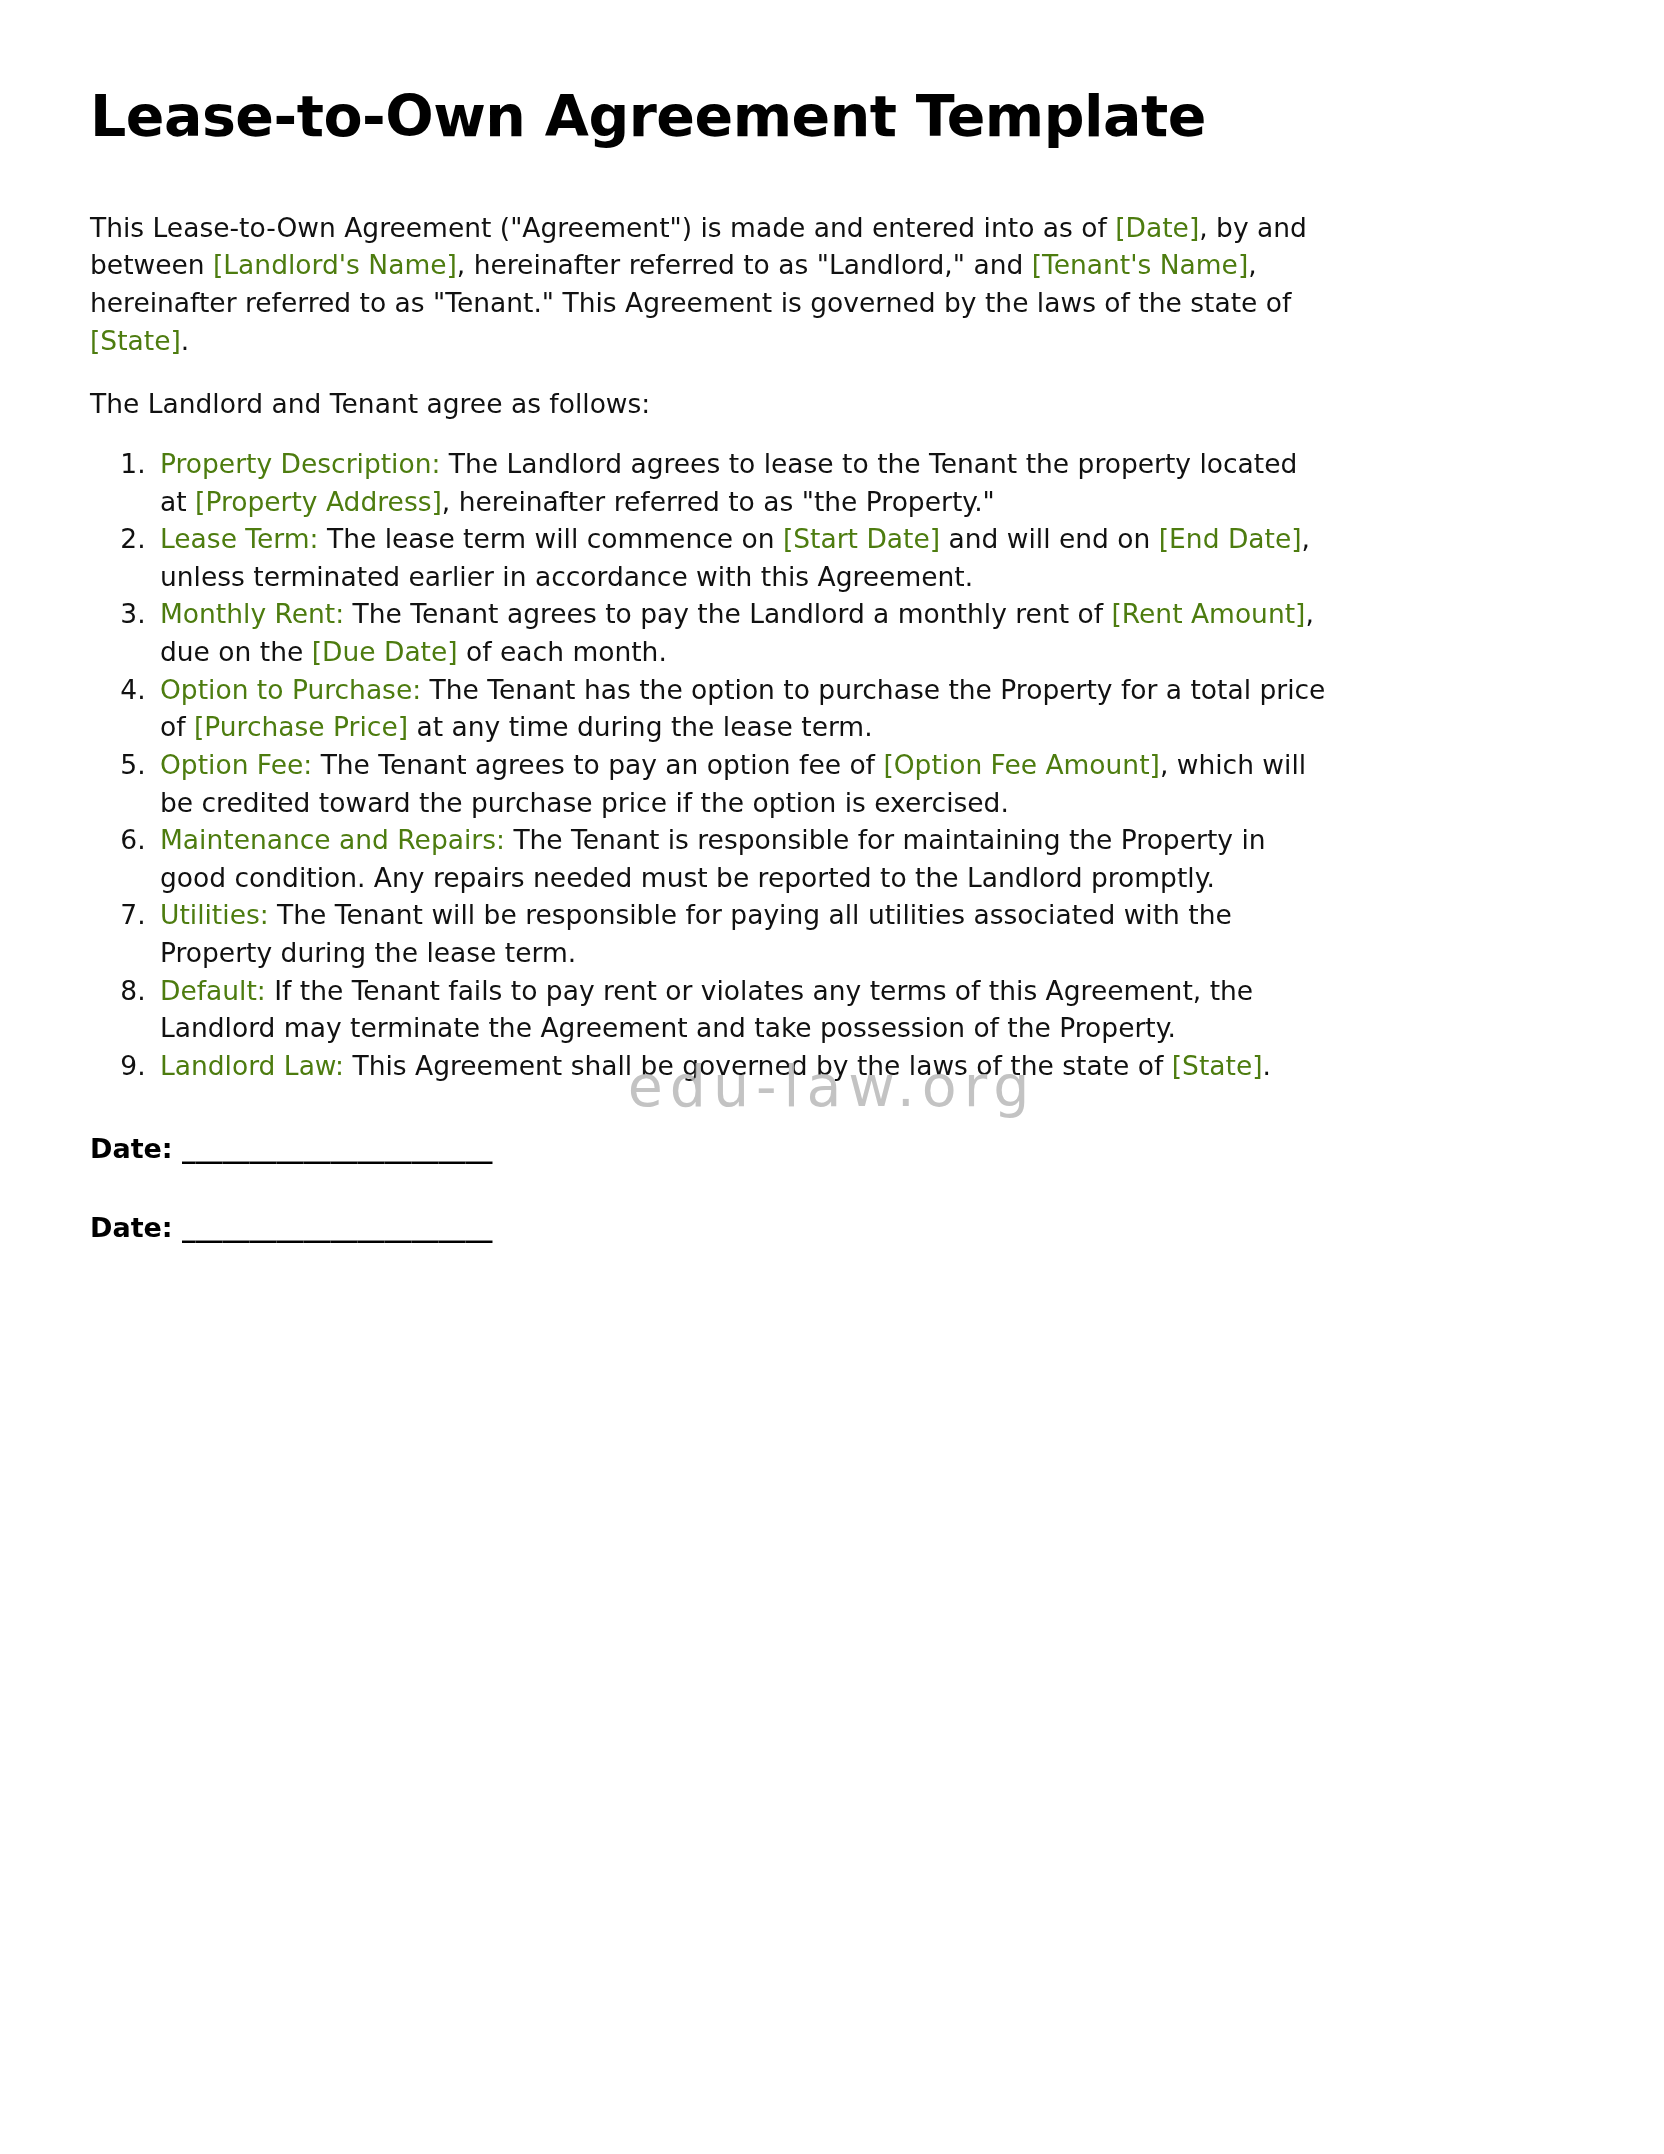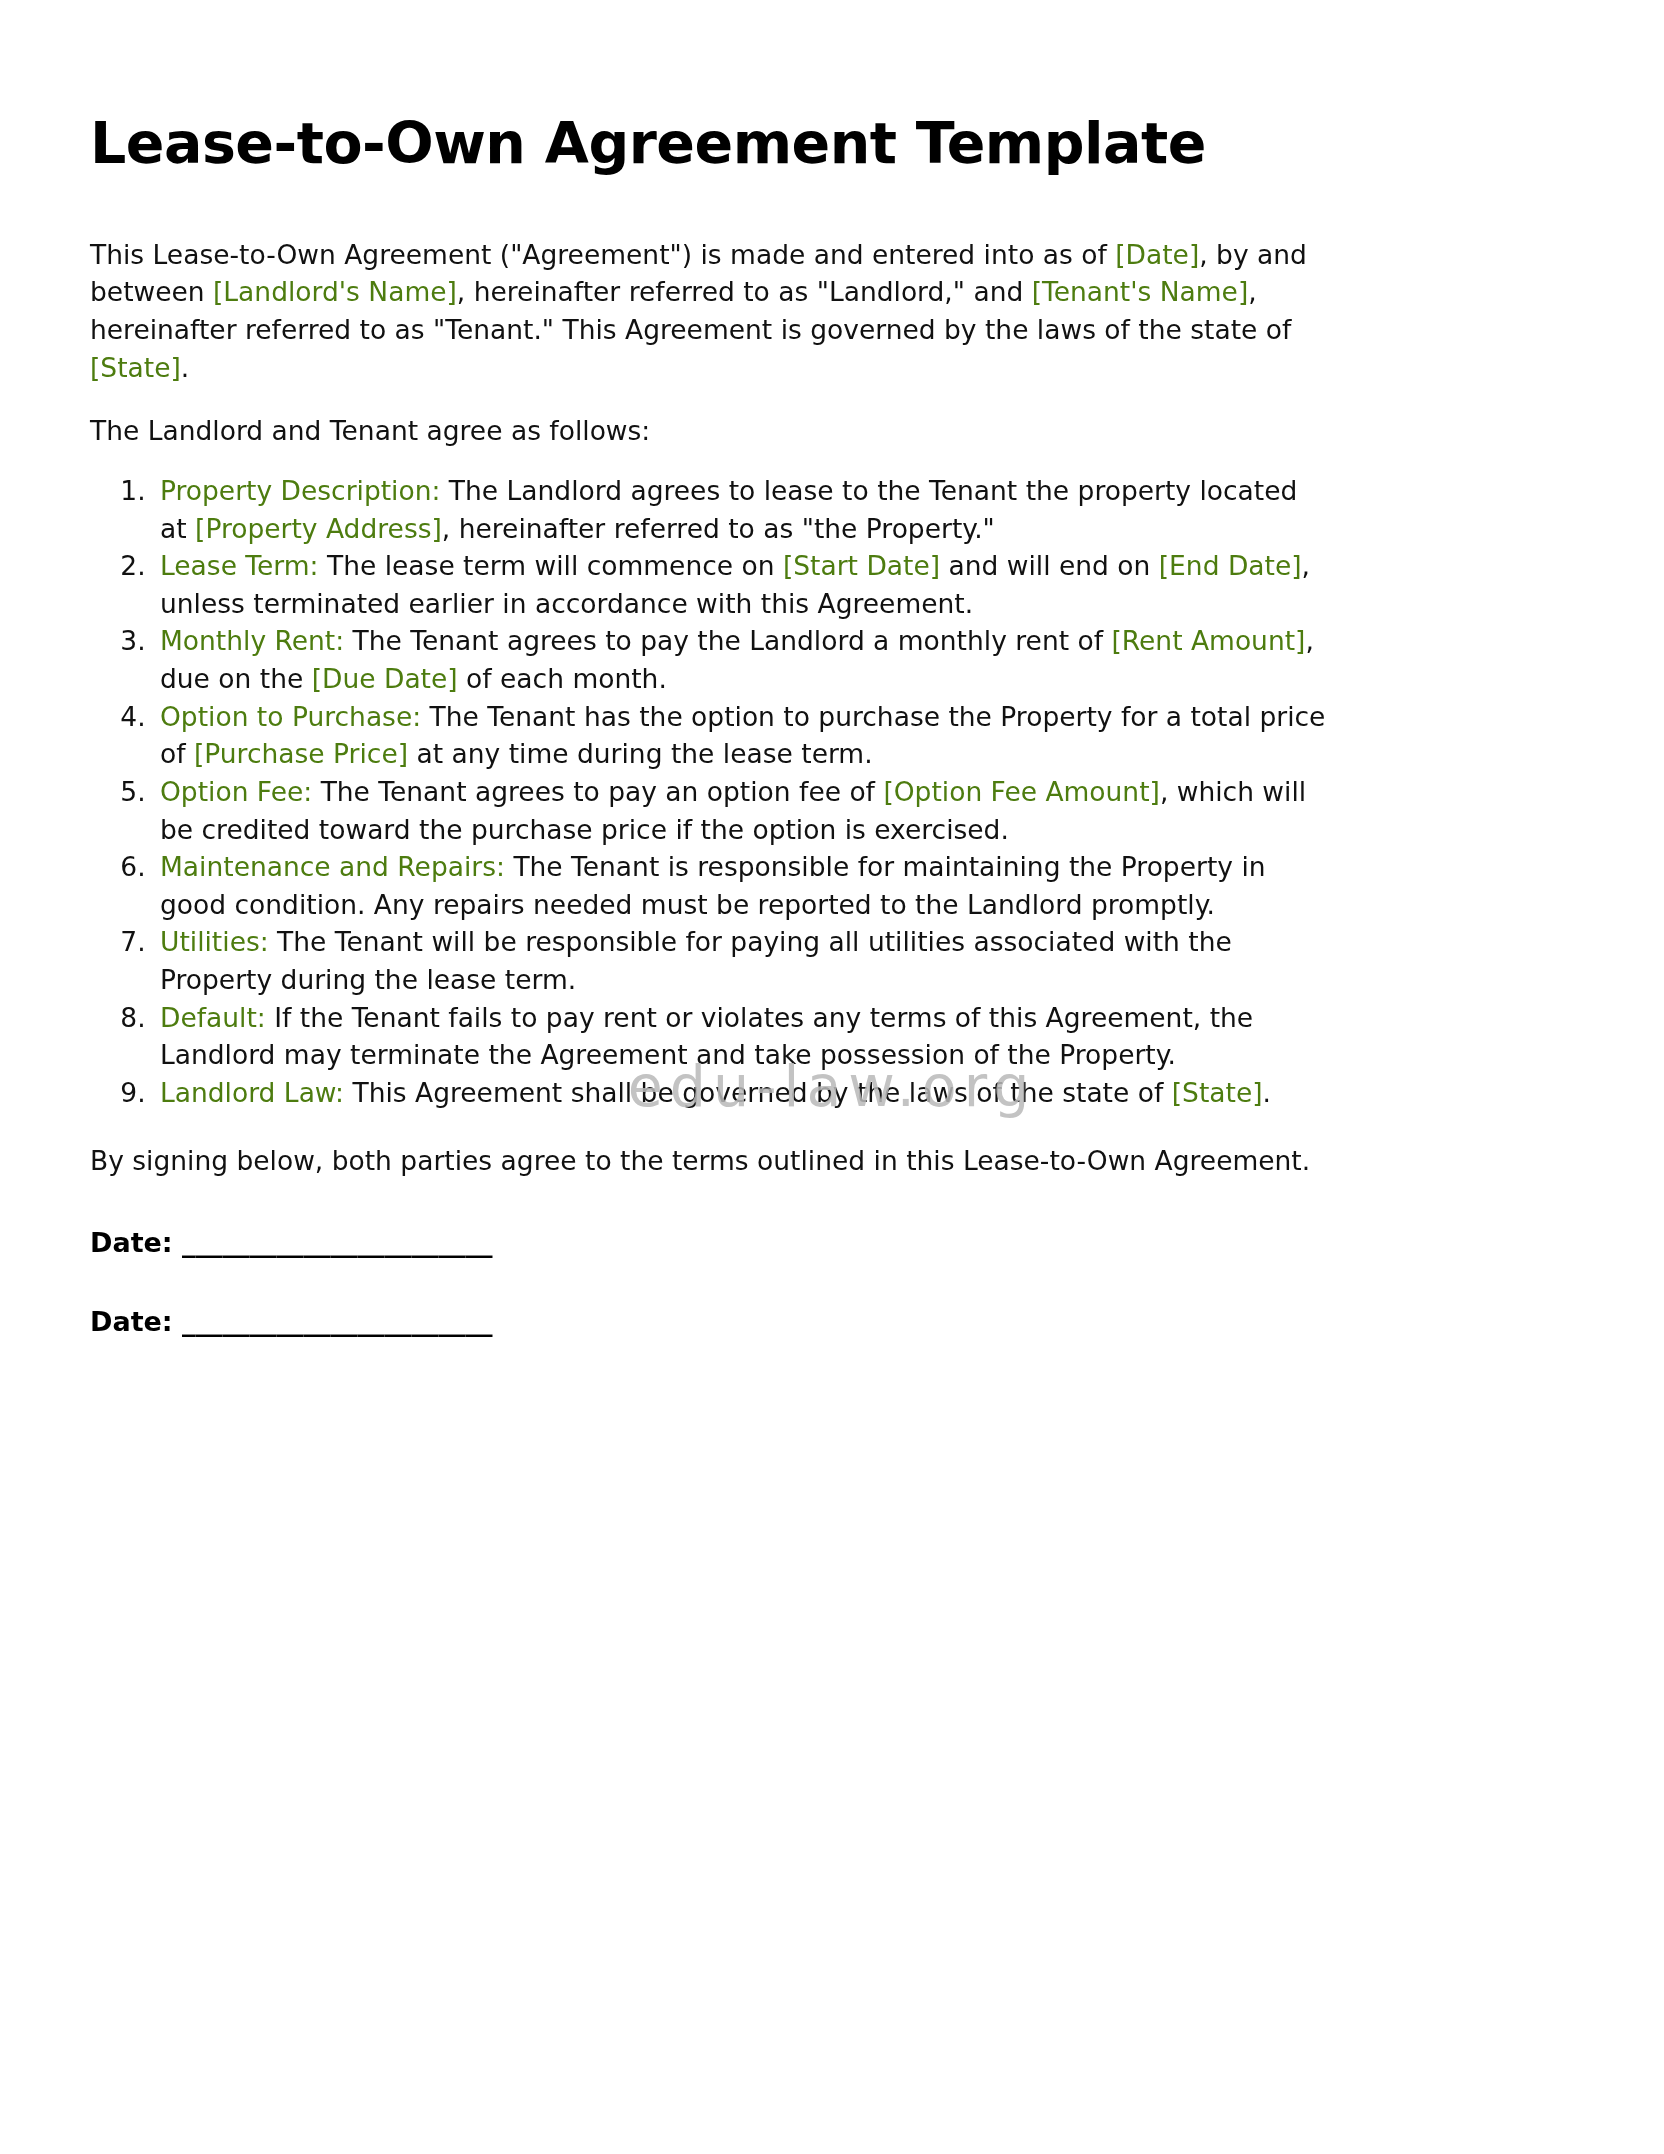--- a/index.html
+++ b/index.html
@@ -15,21 +15,21 @@
     position: relative;
     overflow: hidden;
   }
   .page {
     position: absolute;
     left: 0; top: 0;
     width: 1451px;
     height: 2154px;
     background: #ffffff;
     box-sizing: border-box;
-    padding: 112px 122px 0 90px;
+    padding: 85px 122px 0 90px;
   }
   .doc-title {
     font-size: 57px;
     font-weight: 700;
     letter-spacing: -0.5px;
     line-height: 1.12;
     margin: 0 0 60px 0;
     color: #000;
   }
   p.para {
@@ -97,21 +97,20 @@
       <li><strong>Lease Term:</strong><span> The lease term will commence on </span><strong>[Start Date]</strong><span> and will end on </span><strong>[End Date]</strong><span>, unless terminated earlier in accordance with this Agreement.</span></li>
       <li><strong>Monthly Rent:</strong><span> The Tenant agrees to pay the Landlord a monthly rent of </span><strong>[Rent Amount]</strong><span>, due on the </span><strong>[Due Date]</strong><span> of each month.</span></li>
       <li><strong>Option to Purchase:</strong><span> The Tenant has the option to purchase the Property for a total price of </span><strong>[Purchase Price]</strong><span> at any time during the lease term.</span></li>
       <li><strong>Option Fee:</strong><span> The Tenant agrees to pay an option fee of </span><strong>[Option Fee Amount]</strong><span>, which will be credited toward the purchase price if the option is exercised.</span></li>
       <li><strong>Maintenance and Repairs:</strong><span> The Tenant is responsible for maintaining the Property in good condition. Any repairs needed must be reported to the Landlord promptly.</span></li>
       <li><strong>Utilities:</strong><span> The Tenant will be responsible for paying all utilities associated with the Property during the lease term.</span></li>
       <li><strong>Default:</strong><span> If the Tenant fails to pay rent or violates any terms of this Agreement, the Landlord may terminate the Agreement and take possession of the Property.</span></li>
       <li><strong>Landlord Law:</strong><span> This Agreement shall be governed by the laws of the state of </span><strong>[State]</strong><span>.</span></li>
     </ol>
 
-  <p class="para closing">By signing below, both parties agree to the terms outlined in this Lease-to-Own Agreement.</p>
 
   <div class="sig-block">
       <div class="sigline"><span>Date: </span><span>_______________________</span></div>
       <div class="sigline"><span>Date: </span><span>_______________________</span></div>
     </div>
 
 </div>
 
 <div class="watermark">edu-law.org</div>
 

